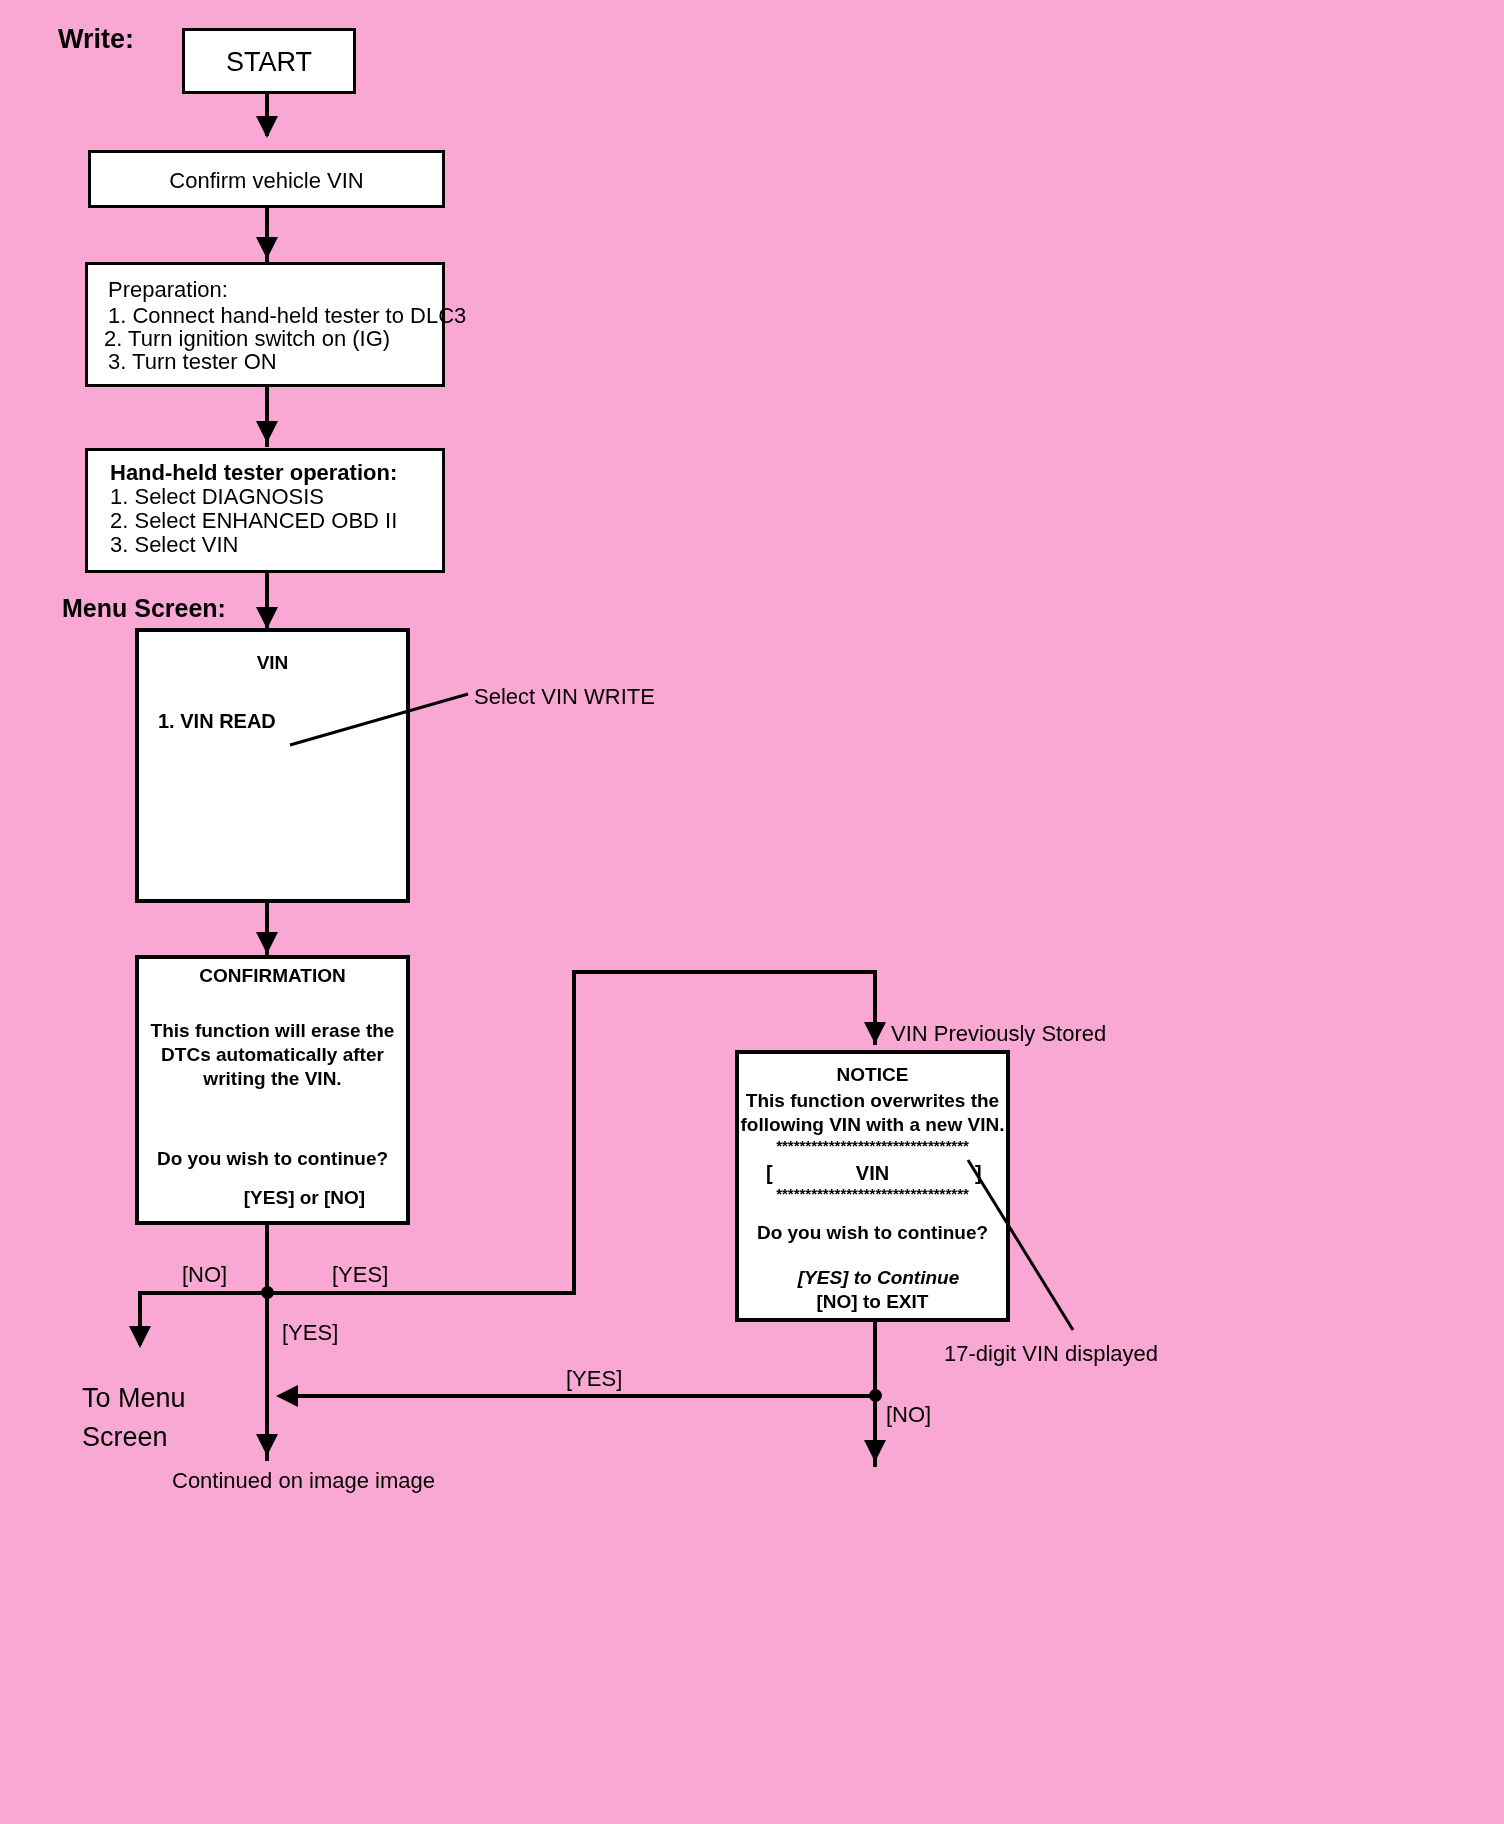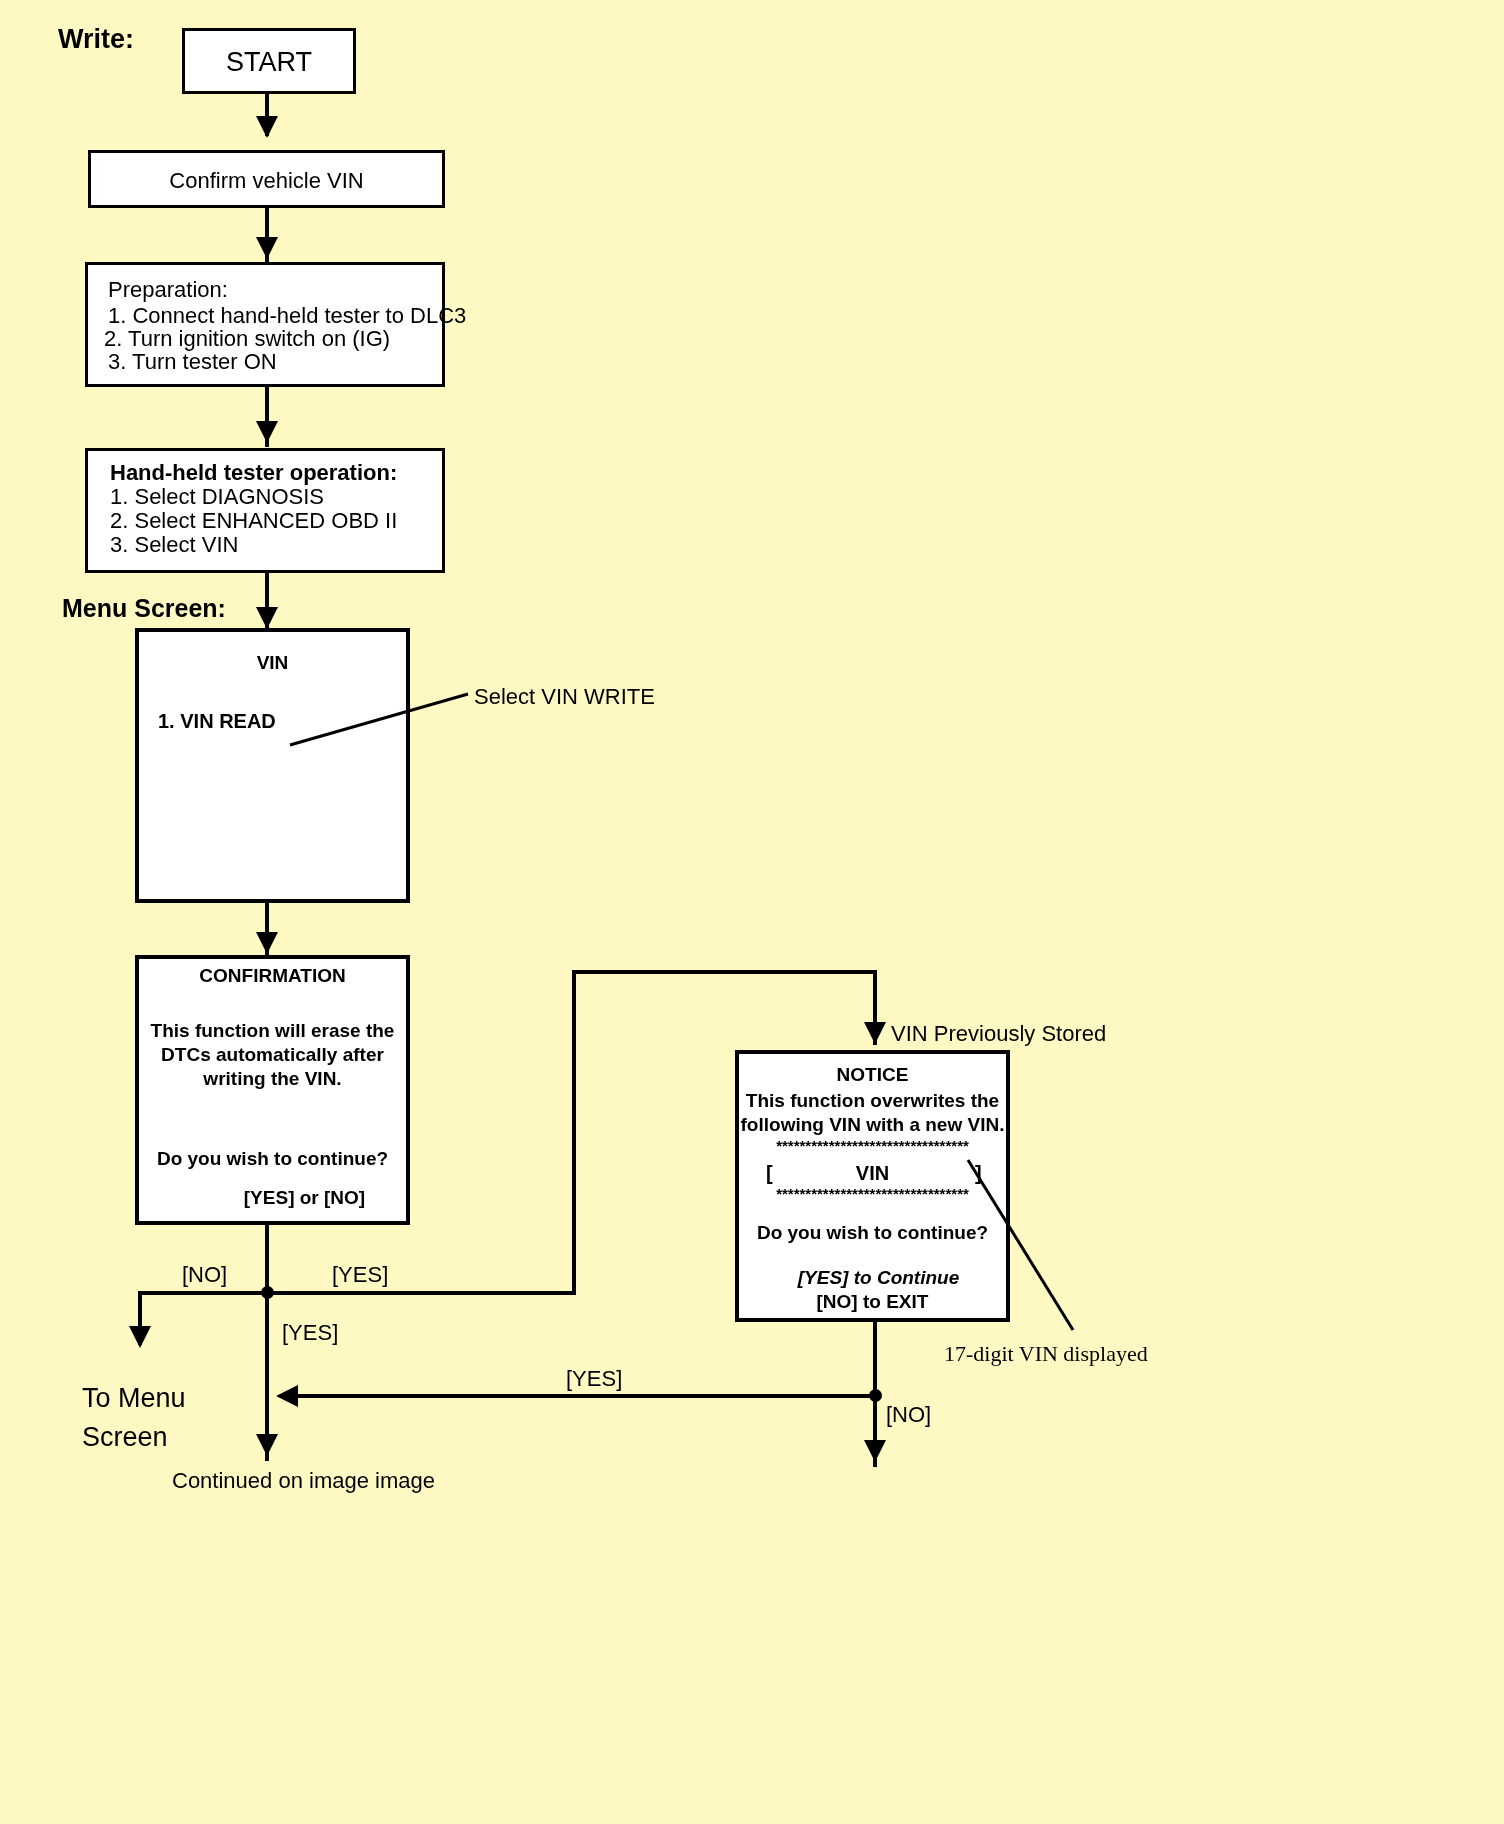--- a/index.html
+++ b/index.html
@@ -8,21 +8,21 @@
     background: #ffffff;
   }
   body {
     font-family: "Liberation Sans", sans-serif;
     color: #000000;
   }
   #canvas {
     position: relative;
     width: 1504px;
     height: 1824px;
-    background: #fef9c3;
+    background: #f9a8d4;
     overflow: hidden;
   }
   .box {
     position: absolute;
     border: 3px solid #000;
     background: #fff;
     box-sizing: border-box;
   }
   .box-thick { border-width: 4px; }
   .txt {
@@ -158,21 +158,21 @@
   <div class="txt bold ctr" style="left:735px; top:1160px; width:275px; font-size:20px;">VIN</div>
   <div class="txt bold" style="left:975px; top:1160px; font-size:20px;">]</div>
   <div class="txt bold ctr" style="left:735px; top:1184px; width:275px; font-size:15px; letter-spacing:0px;">*********************************</div>
   <div class="txt bold ctr" style="left:735px; top:1220px; width:275px; font-size:19px;">Do you wish to continue?</div>
   <div class="txt bold ctr" style="left:735px; top:1265px; width:287px; font-size:19px;font-style:italic;">[YES] to Continue</div>
   <div class="txt bold ctr" style="left:735px; top:1289px; width:275px; font-size:19px;">[NO] to EXIT</div>
 
   <svg class="leader" style="left:0px; top:0px; width:1504px; height:1824px;">
     <line x1="968" y1="1160" x2="1073" y2="1330" stroke="#000" stroke-width="3"></line>
   </svg>
-  <div class="txt reg" style="left:944px; top:1339px; font-size:22px;font-family:Liberation Serif, serif;">17-digit VIN displayed</div>
+  <div class="txt reg" style="left:944px; top:1339px; font-size:22px;">17-digit VIN displayed</div>
 
   <div class="txt reg" style="left:282px; top:1318px; font-size:22px;">[YES]</div>
 
   <div class="line vline" style="left:265px; top:1291px; height:170px;"></div>
   <div class="arrowdown" style="left:256px; top:1434px;"></div>
 
   <div class="line vline" style="left:873px; top:1322px; height:145px;"></div>
   <div class="dot" style="left:869px; top:1389px;"></div>
   <div class="arrowdown" style="left:864px; top:1440px;"></div>
 

